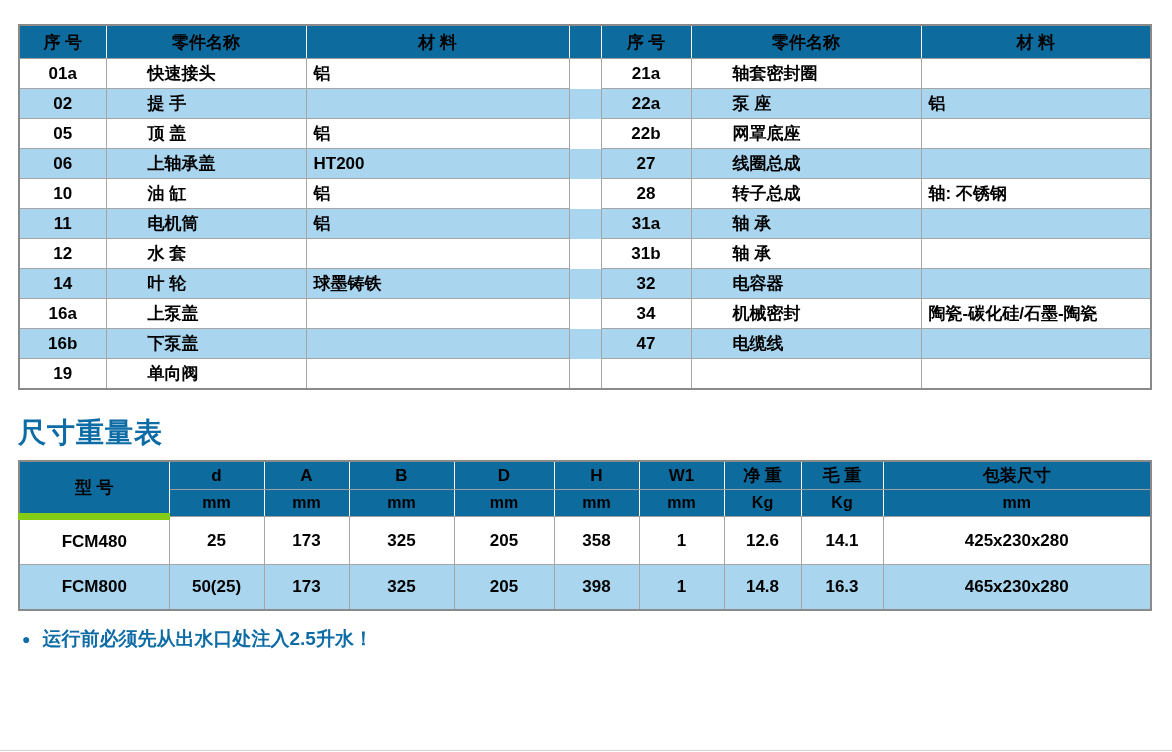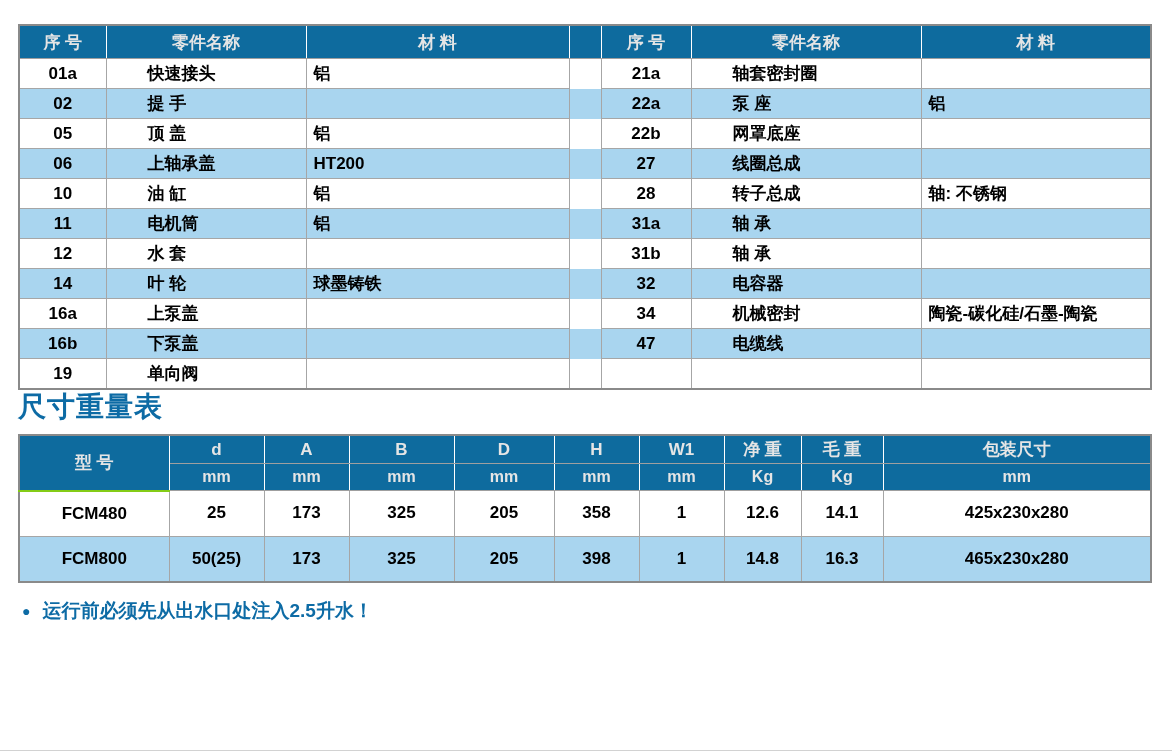--- a/index.html
+++ b/index.html
@@ -8,51 +8,51 @@
     font-family:"Liberation Sans","DejaVu Sans",sans-serif;
     -webkit-font-smoothing:antialiased;
   }
   .page{position:absolute;inset:0;padding:6px 22px 0 18px;box-sizing:border-box;}
 
   h1.sec-title{
     margin:0;padding:0;
     font-size:28px;line-height:34px;font-weight:bold;
     color:#0d6ba5;letter-spacing:1px;
   }
-  h1.t2{}
+  h1.t2{margin-top:26px;}
 
   
   table.grid{
     border-collapse:collapse;table-layout:fixed;
     width:1132px;border:2px solid #8a8a8a;
     font-size:17px;font-weight:bold;color:#000;
   }
   table.parts{margin-top:18px;}
   .grid th{
-    background:#0e6b9e;color:#e5e5e5;font-weight:bold;
+    background:#0e6b9e;color:#000000;font-weight:bold;
     border:1px solid #ffffff;border-bottom:1px solid #9f9f9f;
     text-align:center;padding:0;
   }
   table.parts th{height:32px;font-size:17px;}
   .grid td{
     border:1px solid #a6a6a6;background:#ffffff;
     padding:0;
   }
   table.parts td{height:29px;}
   table.parts tbody tr:nth-child(even) td{background:#a9d5ef;}
   table.parts td.gap{background:#ffffff;border-top:none;border-bottom:none;}
   td.no{text-align:center;margin-left:16px;}
   td.name{text-align:left;padding-left:41px;}
   td.mat{text-align:left;padding-left:7px;}
 
   
   table.dims{margin-top:10px;}
   table.dims thead tr.row-labels th{height:27px;font-size:17px;}
   table.dims thead tr.row-units th{height:26px;font-size:16px;border-bottom:1px solid #9f9f9f;}
-  table.dims th.model-th{font-size:17px;border-bottom:2px solid #84cc16;}
+  table.dims th.model-th{font-size:17px;border-bottom:7px solid #84cc16;}
   table.dims tbody td{height:44px;text-align:center;font-size:17px;margin-left:48px;}
   table.dims tbody tr:nth-child(even) td{background:#a9d5ef;}
 
   
   .note{
     margin-top:15px;display:flex;align-items:center;
     color:#0d6ba5;font-weight:bold;font-size:19px;padding-left:4px;
   }
   .note .bullet{font-size:14px;margin-right:12px;line-height:1;}
   .bottom-rule{

